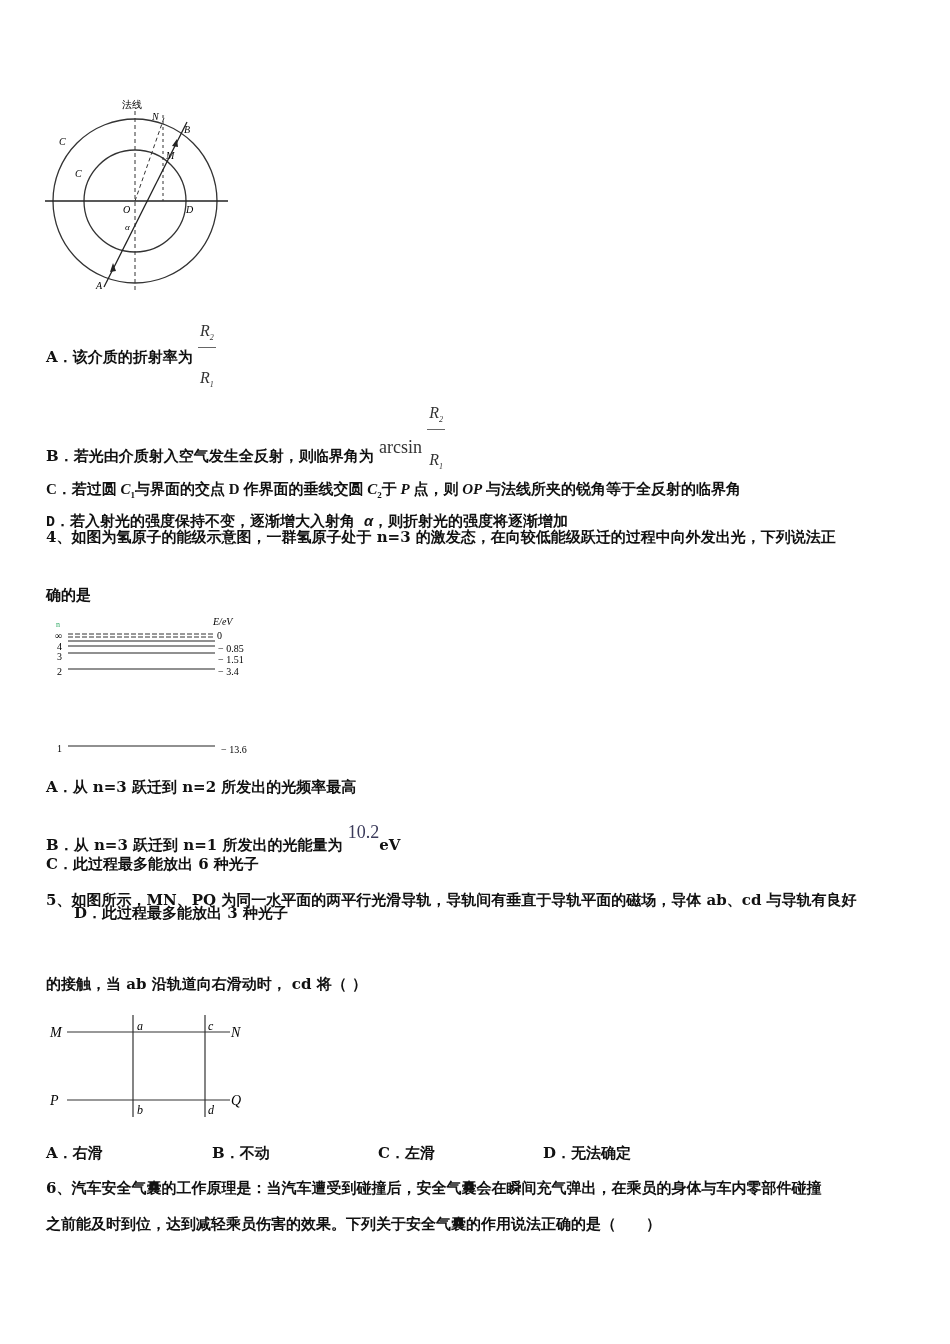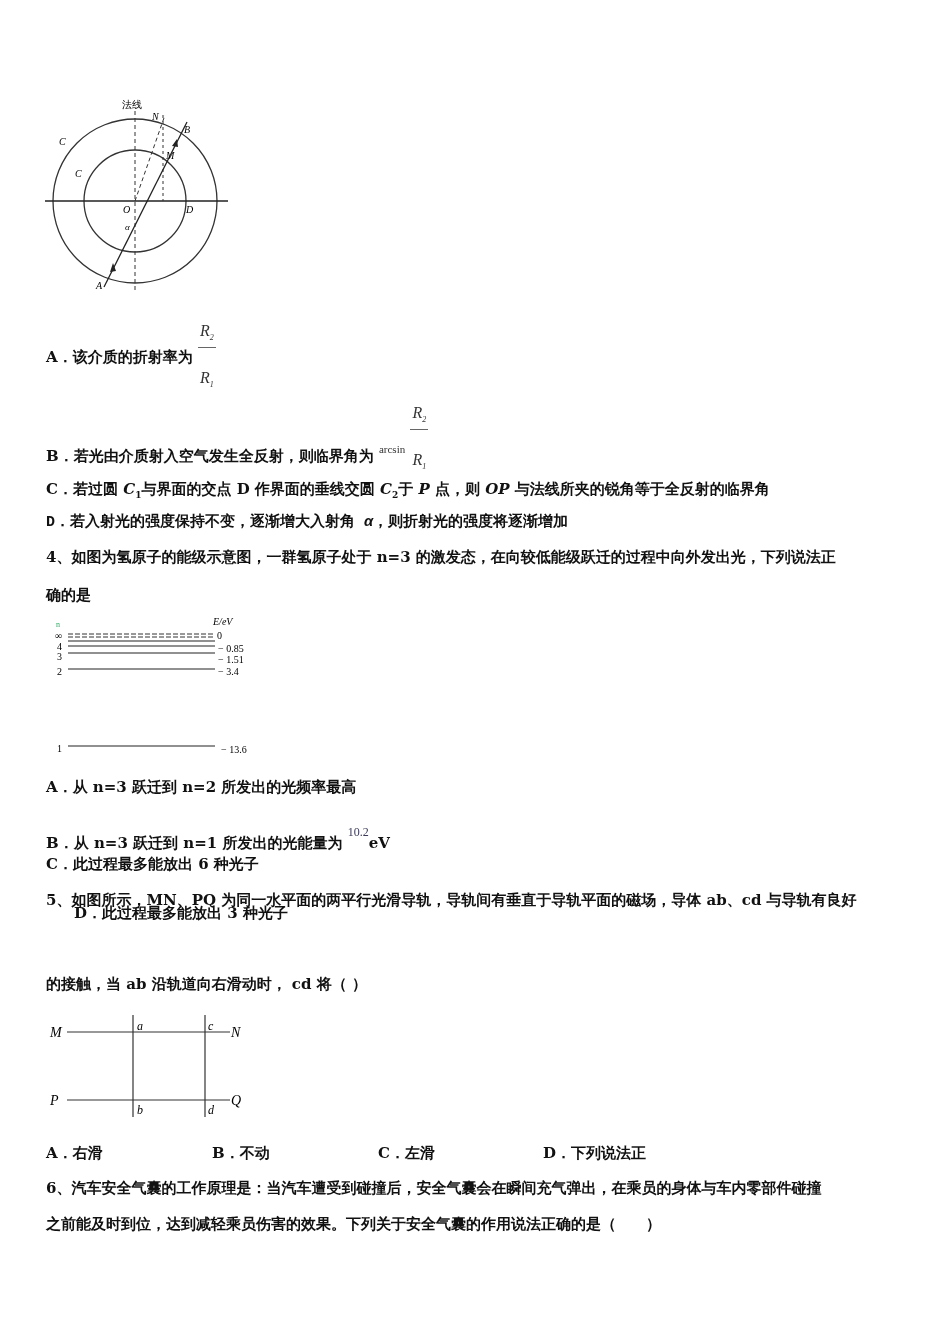--- a/index.html
+++ b/index.html
@@ -43,36 +43,36 @@
 <div class="line" style="top:322px;">
   <span>A．</span><span>该介质的折射率为</span>
   <span class="frac">
     <span class="num"><span>R</span><sub>2</sub></span>
     <span class="den"><span>R</span><sub>1</sub></span>
   </span>
 </div>
 
 <div class="line" style="top:404px;">
   <span>B．</span><span>若光由介质射入空气发生全反射，则临界角为</span>
-  <span class="math" style="font-size:11px;vertical-align:8px;">arcsin</span>
+  <span class="math" style="font-size:18px;vertical-align:8px;">arcsin</span>
   <span class="frac" style="vertical-align:-4px;">
     <span class="num"><span>R</span><sub>2</sub></span>
     <span class="den"><span>R</span><sub>1</sub></span>
   </span>
 </div>
 
-<div class="line" style="top:479px;">
+<div class="line" style="top:479px;font-family:Liberation Serif, serif;">
   <span>C．</span><span>若过圆 </span><span class="it">C</span><sub style="font-size:9px">1</sub><span>与界面的交点 D 作界面的垂线交圆 </span><span class="it">C</span><sub style="font-size:9px">2</sub><span>于 </span><span class="it">P</span><span> 点，则 </span><span class="it">OP</span><span> 与法线所夹的锐角等于全反射的临界角</span>
 </div>
 
 <div class="line" style="top:513px;font-family:Liberation Mono, monospace;">
   <span>D．</span><span>若入射光的强度保持不变，逐渐增大入射角 </span><span class="it">α</span><span>，则折射光的强度将逐渐增加</span>
 </div>
 
-<div class="line" style="top:547px;text-align:right;">4、如图为氢原子的能级示意图，一群氢原子处于 n=3 的激发态，在向较低能级跃迁的过程中向外发出光，下列说法正</div>
+<div class="line" style="top:527px;text-align:right;">4、如图为氢原子的能级示意图，一群氢原子处于 n=3 的激发态，在向较低能级跃迁的过程中向外发出光，下列说法正</div>
 <div class="line" style="top:585px;">确的是</div>
 
 <svg class="abs" style="left:50px;top:615px" width="215" height="145" viewBox="0 0 215 145">
   <text x="6" y="12" font-size="8" fill="#3a6">n</text>
   <text x="163" y="10" font-size="10" font-style="italic">E/eV</text>
   <line x1="18" y1="19" x2="165" y2="19" stroke="#333" stroke-width="1" stroke-dasharray="5,2"></line>
   <line x1="18" y1="22" x2="165" y2="22" stroke="#333" stroke-width="1" stroke-dasharray="5,2"></line>
   <line x1="18" y1="26" x2="165" y2="26" stroke="#222" stroke-width="1.2"></line>
   <line x1="18" y1="31" x2="165" y2="31" stroke="#222" stroke-width="1.2"></line>
   <line x1="18" y1="38" x2="165" y2="38" stroke="#222" stroke-width="1.2"></line>
@@ -88,21 +88,21 @@
   <text x="168" y="48" font-size="10">− 1.51</text>
   <text x="168" y="60" font-size="10">− 3.4</text>
   <text x="171" y="138" font-size="10">− 13.6</text>
 </svg>
 
 <div class="line" style="top:777px;">
   <span>A．</span><span>从 n=3 跃迁到 n=2 所发出的光频率最高</span>
 </div>
 <div class="line" style="top:822px;">
   <span>B．</span><span>从 n=3 跃迁到 n=1 所发出的光能量为</span>
-  <span class="math" style="font-size:12px;vertical-align:12px;color:#3a3a5a;">10.2</span><span>eV</span>
+  <span class="math" style="font-size:18px;vertical-align:12px;color:#3a3a5a;">10.2</span><span>eV</span>
 </div>
 <div class="line" style="top:854px;">
   <span>C．</span><span>此过程最多能放出 6 种光子</span>
 </div>
 <div class="line" style="top:903px;margin-left:28px;">
   <span>D．</span><span>此过程最多能放出 3 种光子</span>
 </div>
 
 <div class="line" style="top:890px;">5、如图所示，MN、PQ 为同一水平面的两平行光滑导轨，导轨间有垂直于导轨平面的磁场，导体 ab、cd 与导轨有良好</div>
 <div class="line" style="top:974px;">的接触，当 ab 沿轨道向右滑动时， cd 将（ ）</div>
@@ -125,17 +125,17 @@
 <div class="line" style="top:1143px;left:46px;">
   <span>A．</span><span>右滑</span>
 </div>
 <div class="line" style="top:1143px;left:212px;">
   <span>B．</span><span>不动</span>
 </div>
 <div class="line" style="top:1143px;left:378px;">
   <span>C．</span><span>左滑</span>
 </div>
 <div class="line" style="top:1143px;left:543px;">
-  <span>D．</span><span>下列说法正</span>
+  <span>D．</span><span>无法确定</span>
 </div>
 
 <div class="line" style="top:1178px;">6、汽车安全气囊的工作原理是：当汽车遭受到碰撞后，安全气囊会在瞬间充气弹出，在乘员的身体与车内零部件碰撞</div>
 <div class="line" style="top:1214px;">之前能及时到位，达到减轻乘员伤害的效果。下列关于安全气囊的作用说法正确的是（　　）</div>
 
 </body></html>

